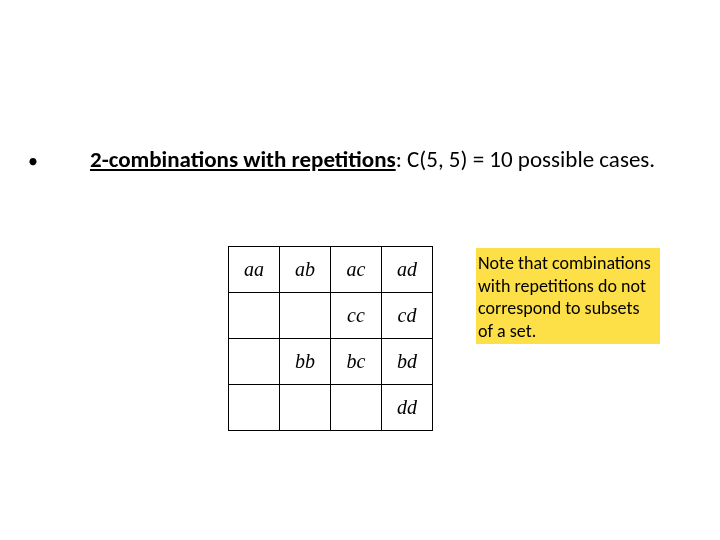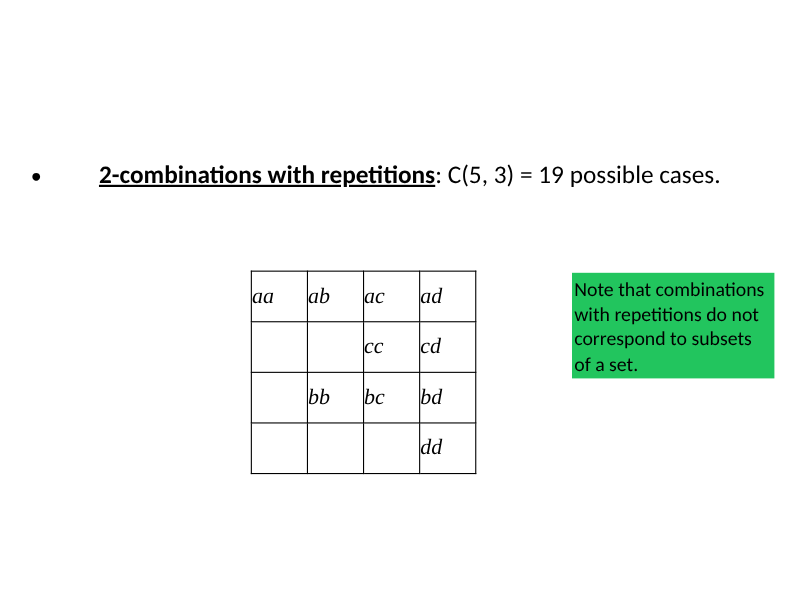--- a/index.html
+++ b/index.html
@@ -45,42 +45,42 @@
   .grid {
     border-collapse: collapse;
     font-family: "Times New Roman", Times, serif;
     font-style: italic;
     font-size: 20px;
   }
   .grid td {
     border: 1.5px solid #000;
     width: 50px;
     height: 45px;
-    text-align: left;
+    text-align: center;
     vertical-align: middle;
     padding: 0;
   }
   
   .note {
     position: absolute;
     top: 248px;
-    left: 520px;
+    left: 476px;
     width: 180px;
-    background: #22c55e;
+    background: #fde047;
     font-size: 18px;
     line-height: 1.25;
     padding: 4px 2px 2px 2px;
     font-family: Calibri, Arial, sans-serif;
   }
 </style>
 </head>
 <body>
 
 <div class="bullet-line">
-  <span class="bullet">•</span><span class="strong-underline">2-combinations with  repetitions</span><span class="normal">: C(5, 3) = 19 possible cases.</span>
+  <span class="bullet">•</span><span class="strong-underline">2-combinations with  repetitions</span><span class="normal">: C(5, 5) = 10 possible cases.</span>
 </div>
 
 <div class="grid-wrap">
   <table class="grid">
     <tbody>
         <tr>
       <td>aa</td>
       <td>ab</td>
       <td>ac</td>
       <td>ad</td>

